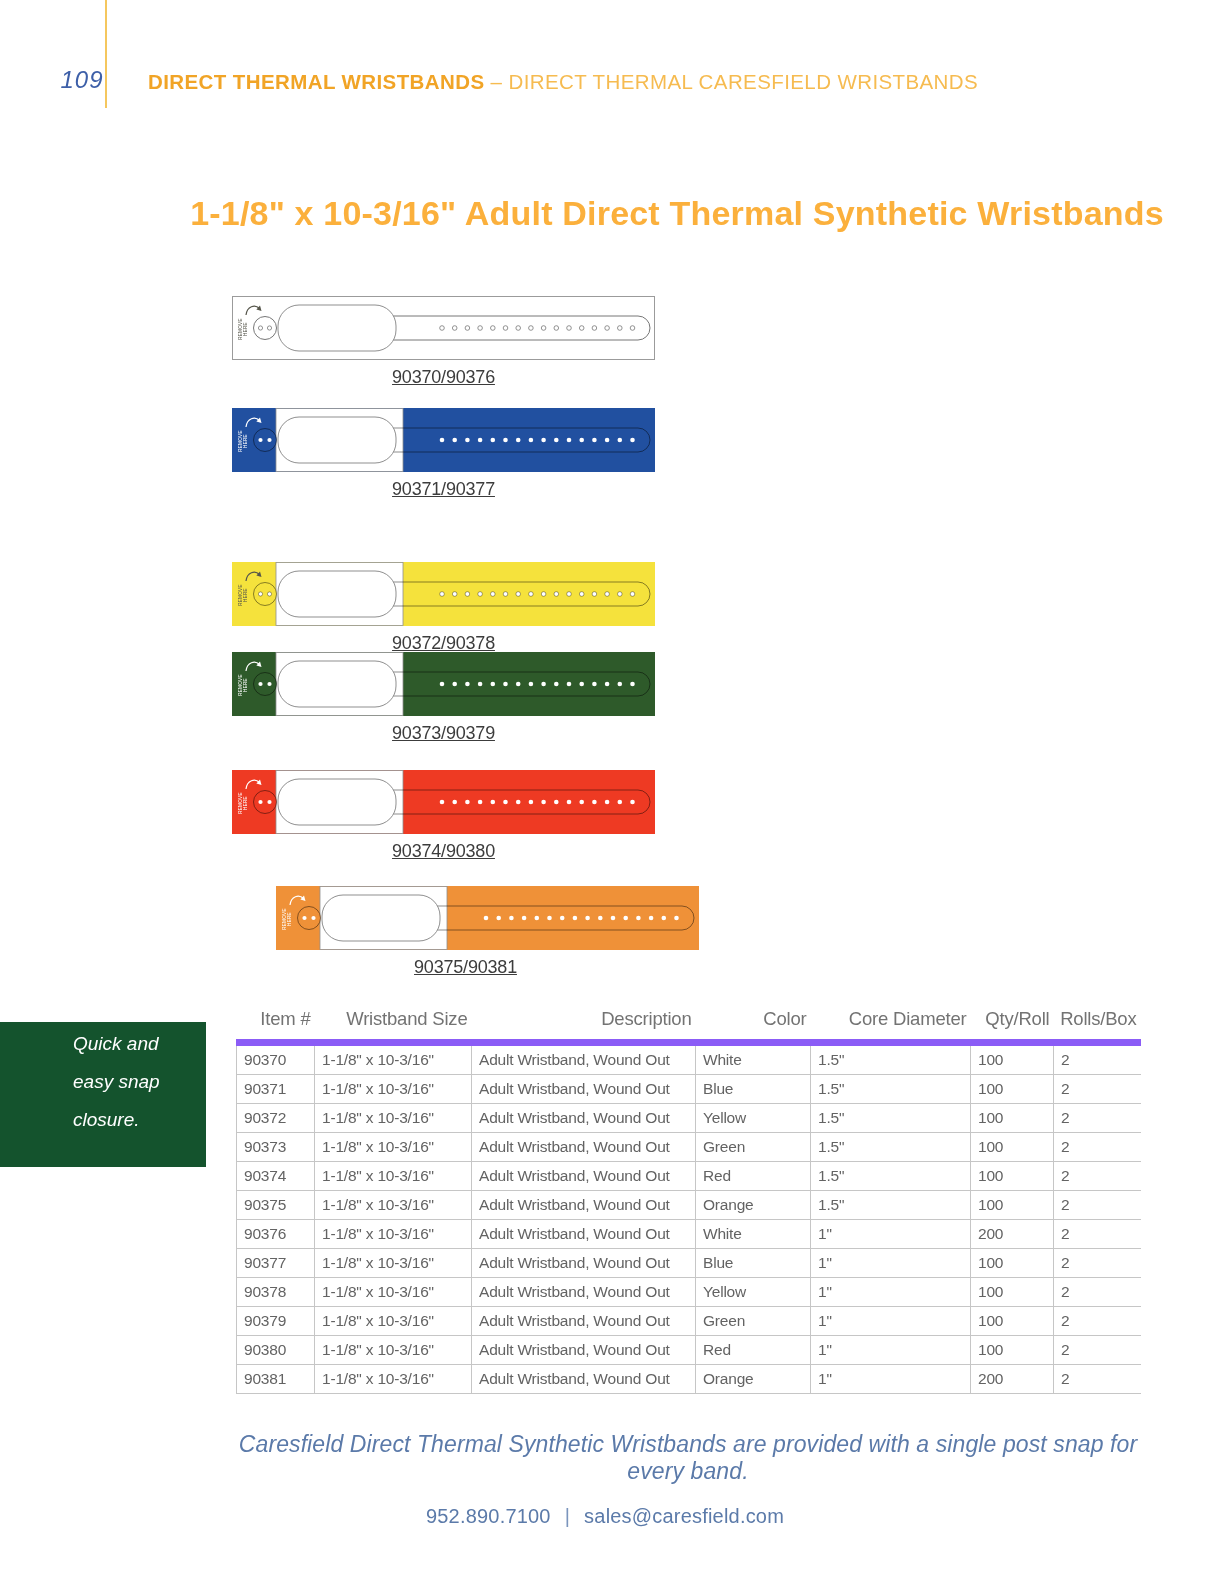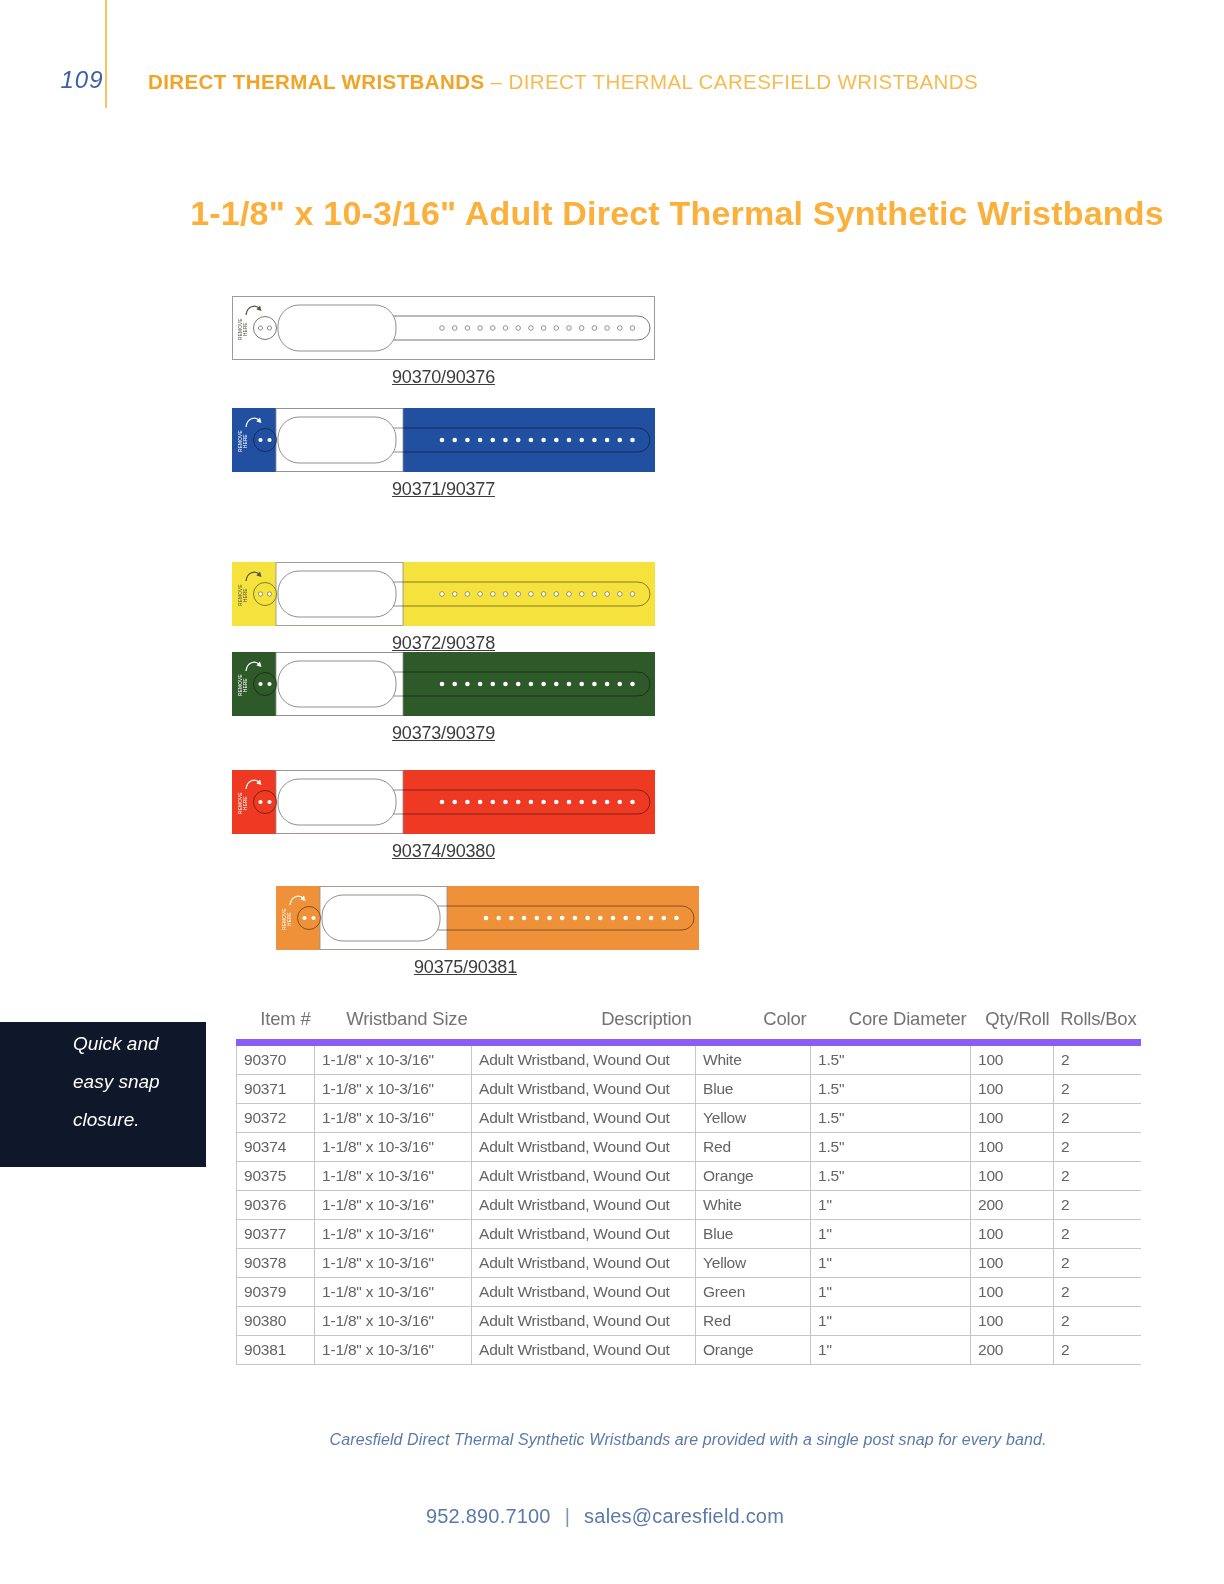--- a/index.html
+++ b/index.html
@@ -22,21 +22,21 @@
   .title {
     position:absolute; left:130px; width:1094px; top:194px; text-align:center;
     font-size:34px; font-weight:bold; color:#fbb03c; letter-spacing:0.2px;
   }
   
   .band { position:absolute; left:232px; width:423px; }
   .band-label {
     text-align:center; font-size:18px; color:#3c3c3c; margin-top:3px; letter-spacing:-0.2px;text-decoration:underline;
   }
   
-  .callout { position:absolute; left:0; top:1022px; width:206px; height:145px; background:#0f172a; }
+  .callout { position:absolute; left:0; top:1022px; width:206px; height:145px; background:#14532d; }
   .callout-text {
     position:absolute; left:73px; top:3px; width:125px;
     font-size:19px; font-style:italic; color:#ffffff; line-height:38px;
   }
   
   #spec-table {
     position:absolute; left:236px; top:1004px; width:904px;
     border-collapse:collapse; table-layout:fixed;
     font-family:"Liberation Sans", sans-serif;
   }
@@ -46,21 +46,21 @@
     letter-spacing:-0.2px; white-space:nowrap;
   }
   #spec-table td {
     font-size:15.5px; color:#636363; height:19px;
     padding:5px 4px 5px 7px; letter-spacing:-0.2px; white-space:nowrap;
     border-bottom:1px solid #c6c6c6; border-left:1px solid #c6c6c6;
   }
   
   .footnote {
     position:absolute; left:236px; width:904px; top:1431px; text-align:center;
-    font-size:16px; font-style:italic; color:#5b7aa9; letter-spacing:0.1px;
+    font-size:23px; font-style:italic; color:#5b7aa9; letter-spacing:0.1px;
   }
   .contact {
     position:absolute; left:0; width:1210px; top:1505px; text-align:center;
     font-size:20px; color:#5b7aa9; letter-spacing:0.2px;
   }
   .contact .sep { margin:0 14px; color:#7b95bd; }
 </style>
 </head>
 <body>
 
@@ -291,20 +291,29 @@
         <tr>
           <td>90372</td>
           <td>1-1/8" x 10-3/16"</td>
           <td>Adult Wristband, Wound Out</td>
           <td>Yellow</td>
           <td>1.5"</td>
           <td>100</td>
           <td>2</td>
         </tr>
         <tr>
+          <td>90373</td>
+          <td>1-1/8" x 10-3/16"</td>
+          <td>Adult Wristband, Wound Out</td>
+          <td>Green</td>
+          <td>1.5"</td>
+          <td>100</td>
+          <td>2</td>
+        </tr>
+        <tr>
           <td>90374</td>
           <td>1-1/8" x 10-3/16"</td>
           <td>Adult Wristband, Wound Out</td>
           <td>Red</td>
           <td>1.5"</td>
           <td>100</td>
           <td>2</td>
         </tr>
         <tr>
           <td>90375</td>

